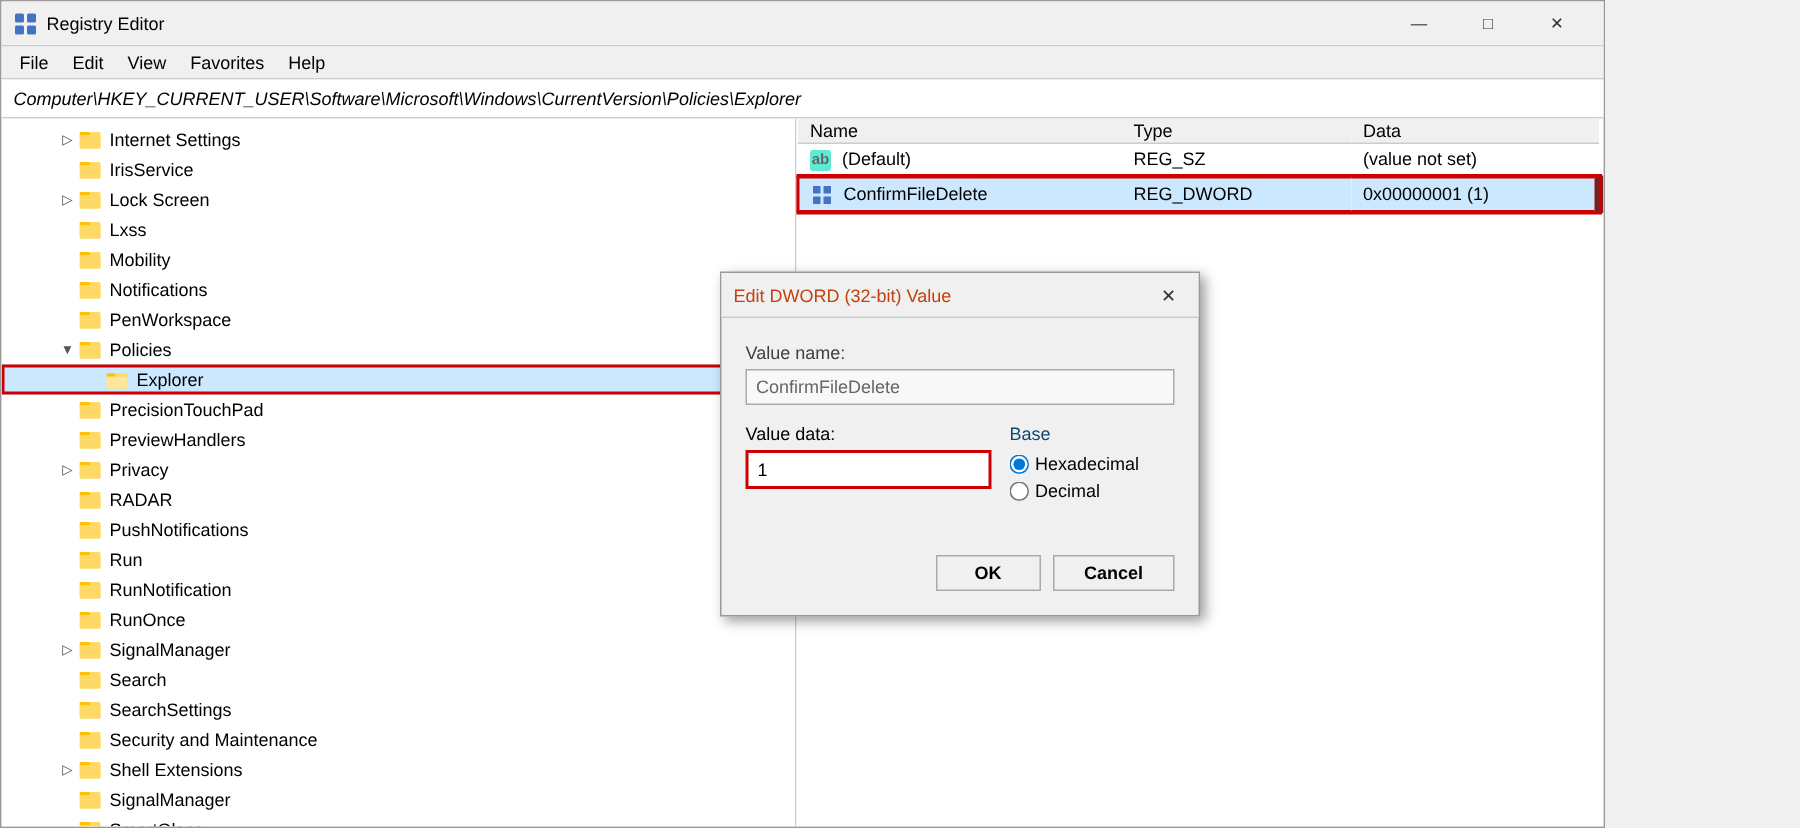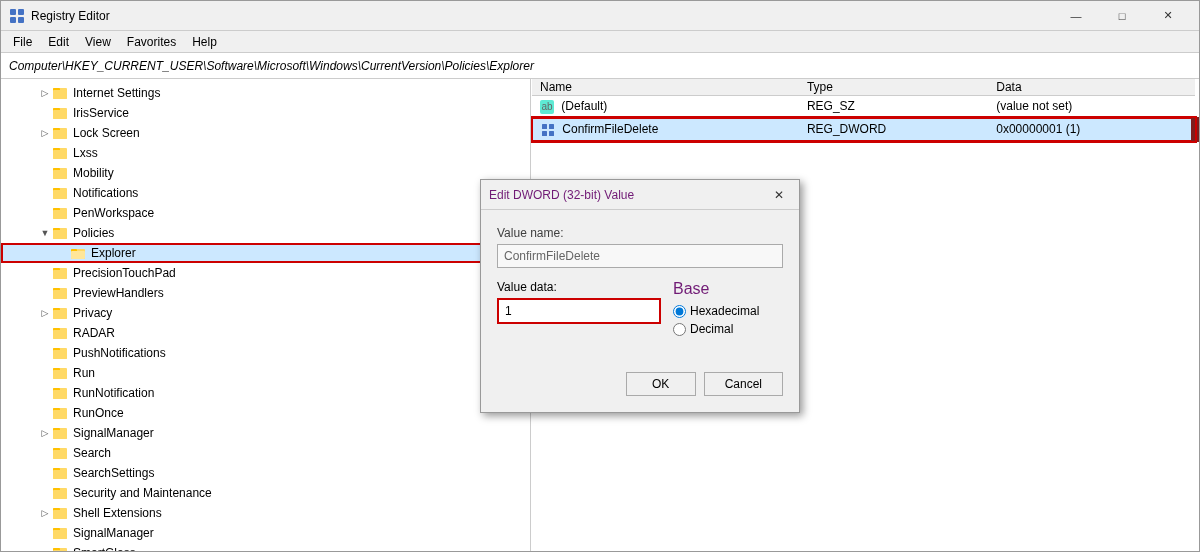--- a/index.html
+++ b/index.html
@@ -8,21 +8,21 @@
       height: 552px;
       font-family: 'Segoe UI', Tahoma, sans-serif;
       font-size: 12px;
       background: #f0f0f0;
       overflow: hidden;
       user-select: none;
     }
 
     
     .window {
-      width: 1200px;
+      width: 1070px;
       height: 552px;
       display: flex;
       flex-direction: column;
       background: #fff;
       border: 1px solid #999;
     }
 
     .titlebar {
       display: flex;
       align-items: center;
@@ -203,21 +203,21 @@
       display: flex;
       align-items: center;
       height: 30px;
       background: #f0f0f0;
       border-bottom: 1px solid #ccc;
       padding: 0 8px;
     }
     .dialog-title {
       flex: 1;
       font-size: 12px;
-      color: #701a75;
+      color: #c2410c;
     }
     .dialog-close-btn {
       width: 24px;
       height: 24px;
       display: flex;
       align-items: center;
       justify-content: center;
       cursor: pointer;
       font-size: 12px;
       color: #333;
@@ -262,23 +262,23 @@
       font-size: 12px;
       border: 2px solid #cc0000;
       outline: none;
       background: #fff;
     }
     .base-section {
       min-width: 110px;
     }
     .base-section label {
       display: block;
-      font-size: 16px;
+      font-size: 12px;
       margin-bottom: 6px;
-      color: #701a75;
+      color: #0c4a6e;
     }
     .radio-row {
       display: flex;
       align-items: flex-end;
       gap: 4px;
       margin-bottom: 4px;
       font-size: 12px;
       cursor: pointer;
     }
     .radio-row input[type="radio"] {
@@ -292,20 +292,21 @@
       padding: 0 16px 16px 16px;
     }
     .dialog-btn {
       padding: 4px 20px;
       font-size: 12px;
       background: #f0f0f0;
       border: 1px solid #aaa;
       cursor: pointer;
       min-width: 70px;
       text-align: center;
+      font-weight: bold;
     }
     .dialog-btn.ok { background: #f0f0f0; }
   </style>
 </head>
 <body>
 
 <div class="window">
 
   <div class="titlebar">
     <div class="titlebar-icon">
@@ -613,40 +614,40 @@
         <thead>
           <tr>
             <th>Name</th>
             <th>Type</th>
             <th>Data</th>
           </tr>
         </thead>
         <tbody>
           <tr class="registry-row">
             <td>
-              <span class="reg-icon" style="font-size:10px;font-weight:normal;color:#666;background:#5eead4;padding:1px 2px;border-radius:2px;">ab</span>
+              <span class="reg-icon" style="font-size:10px;font-weight:bold;color:#666;background:#5eead4;padding:1px 2px;border-radius:2px;">ab</span>
               (Default)
             </td>
             <td>REG_SZ</td>
             <td>(value not set)</td>
           </tr>
           <tr style="outline: 2px solid #cc0000; background:#cce8ff;">
             <td style="border-top:2px solid #cc0000;border-bottom:2px solid #cc0000;border-left:2px solid #cc0000;">
               <span class="reg-icon">
                 <svg width="14" height="14" viewBox="0 0 14 14">
                   <rect x="1" y="1" width="5" height="5" fill="#4472c4" rx="0.5"></rect>
                   <rect x="8" y="1" width="5" height="5" fill="#4472c4" rx="0.5"></rect>
                   <rect x="1" y="8" width="5" height="5" fill="#4472c4" rx="0.5"></rect>
                   <rect x="8" y="8" width="5" height="5" fill="#4472c4" rx="0.5"></rect>
                 </svg>
               </span>
               ConfirmFileDelete
             </td>
             <td style="border-top:2px solid #cc0000;border-bottom:2px solid #cc0000;">REG_DWORD</td>
-            <td style="border-top:2px solid #cc0000;border-bottom:2px solid #cc0000;border-right:8px solid #7f1d1d;">0x00000001 (1)</td>
+            <td style="border-top:2px solid #cc0000;border-bottom:2px solid #cc0000;border-right:6px solid #7f1d1d;">0x00000001 (1)</td>
           </tr>
         </tbody>
       </table>
     </div>
   </div>
 </div>
 
 <div class="dialog-overlay" style="position:fixed; top:0; left:0; width:1200px; height:552px; display:flex; align-items:center; justify-content:center; pointer-events:none;">
   <div class="dialog" style="pointer-events:all; margin-top: 40px; margin-left: 80px;">
     <div class="dialog-titlebar">

